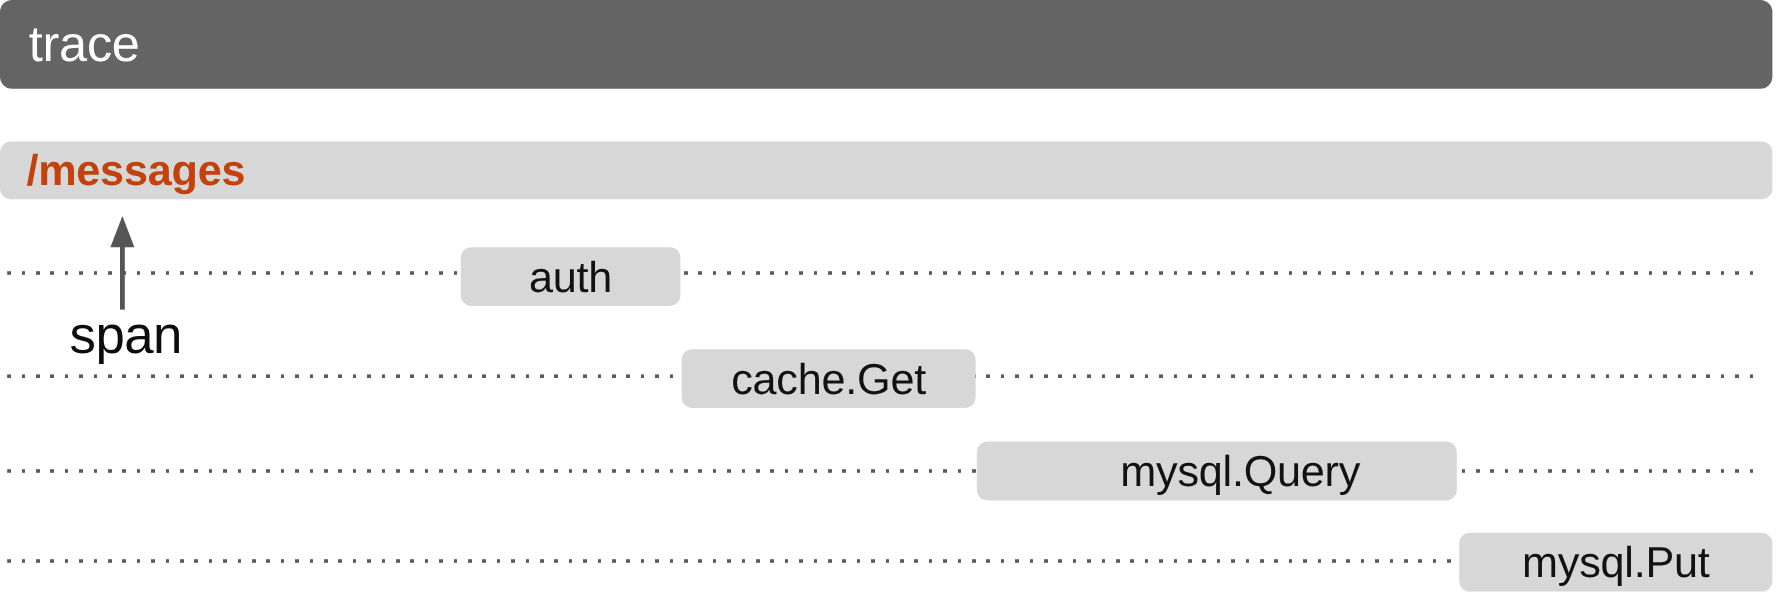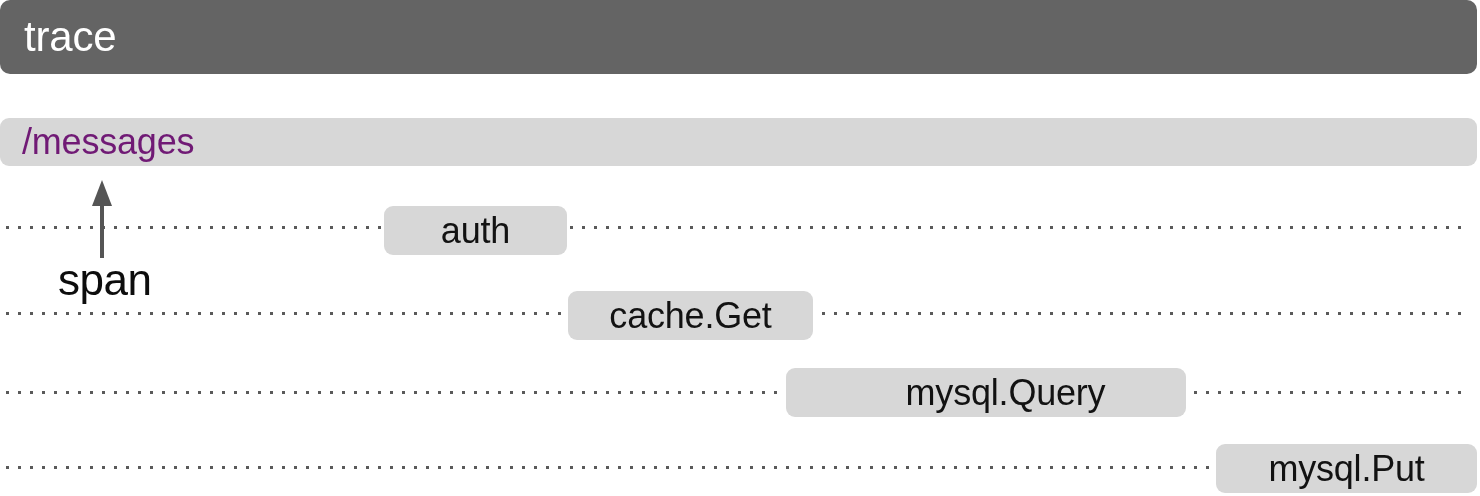--- a/index.html
+++ b/index.html
@@ -58,22 +58,23 @@
   
   .bar.root {
     left: 0px;
     top: 118px;
     width: 1477px;
     height: 48px;
     background: #d7d7d7;
     padding-left: 22px;
   }
   .bar.root .bar-label {
-    color: #701a75;
+    color: #c2410c;
     font-size: 36px;
+    font-weight: bold;
   }
 
   
   .bar.span {
     background: #d7d7d7;
     justify-content: center;
     height: 49px;
   }
   .bar.span .bar-label {
     color: #121212;
@@ -131,21 +132,21 @@
   </div>
 
   <div class="dotline" style="left:6px; top:312px; width:1464px;"></div>
 
   <div class="bar span" style="left:568px; top:291px; width:245px;text-align:right;">
     <span class="bar-label">cache.Get</span>
   </div>
 
   <div class="dotline" style="left:6px; top:391px; width:1464px;"></div>
 
-  <div class="bar span" style="left:786px; top:368px; width:400px;padding-left:39px;">
+  <div class="bar span" style="left:814px; top:368px; width:400px;padding-left:39px;">
     <span class="bar-label">mysql.Query</span>
   </div>
 
   <div class="dotline" style="left:6px; top:466px; width:1464px;"></div>
 
   <div class="bar span" style="left:1216px; top:444px; width:261px;">
     <span class="bar-label">mysql.Put</span>
   </div>
 
   <div class="annotation">

